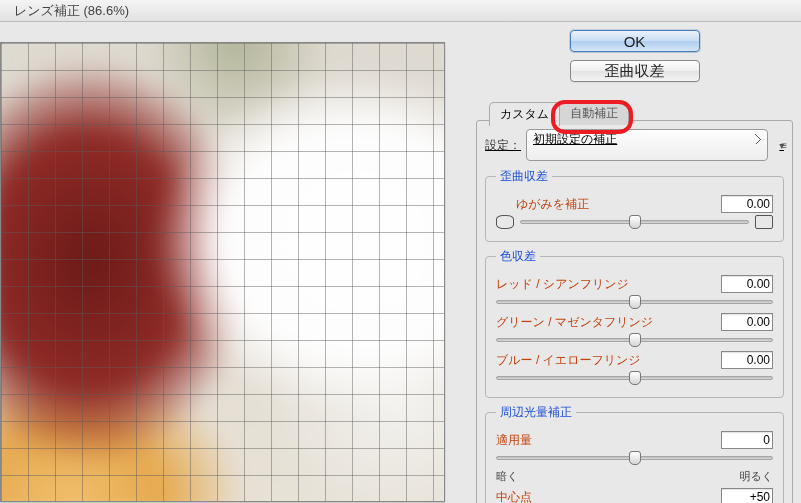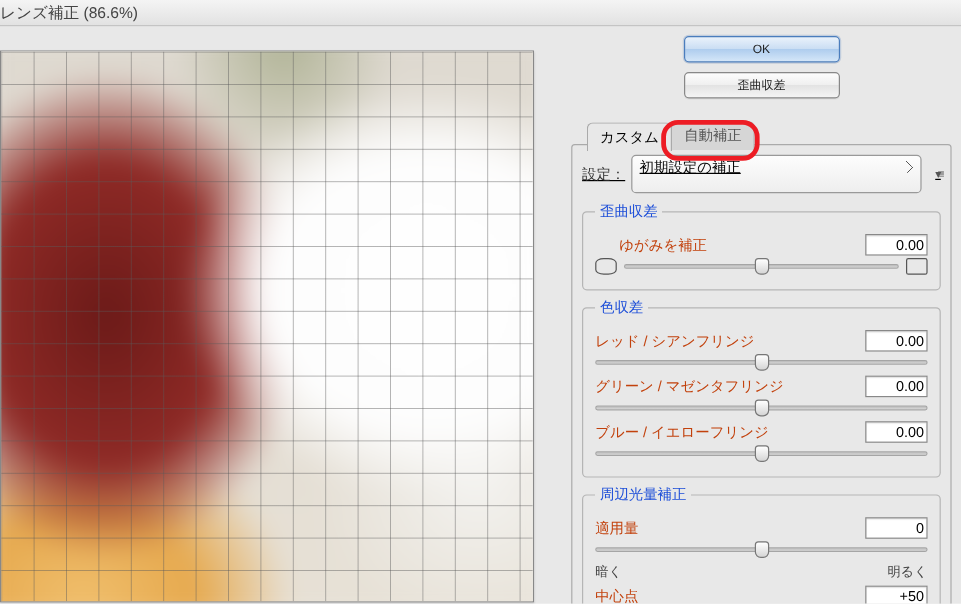--- a/index.html
+++ b/index.html
@@ -10,20 +10,21 @@
     background: #e8e8e8;
     width: 801px;
     height: 503px;
     overflow: hidden;
     position: relative;
   }
   .titlebar {
     background: linear-gradient(to bottom, #f4f4f4, #e2e2e2);
     height: 22px;
     line-height: 22px;
+    padding-left: 14px;
     color: #444;
     font-size: 13px;
     border-bottom: 1px solid #bbb;
   }
   .content {
     display: flex;
     height: calc(100% - 22px);
     background: #e8e8e8;
   }
   .preview-area {
@@ -74,21 +75,21 @@
     align-items: center;
     gap: 8px;
     margin-bottom: 18px;
   }
   .aqua-button {
     width: 130px;
     height: 22px;
     border-radius: 4px;
     border: 1px solid #888;
     background: linear-gradient(to bottom, #fdfdfd 0%, #efefef 50%, #e3e3e3 51%, #f4f4f4 100%);
-    font-size: 10px;
+    font-size: 15px;
     color: #222;
     cursor: pointer;
     box-shadow: 0 1px 0 rgba(0,0,0,0.06);
     text-align: center;
   }
   .aqua-button.primary {
     border-color: #4a7dbd;
     background: linear-gradient(to bottom, #eaf2fb 0%, #c9ddf3 50%, #afcdee 51%, #d4e6f8 100%);
     box-shadow: 0 0 0 1px rgba(74,125,189,0.25), 0 1px 0 rgba(0,0,0,0.06);
   }

